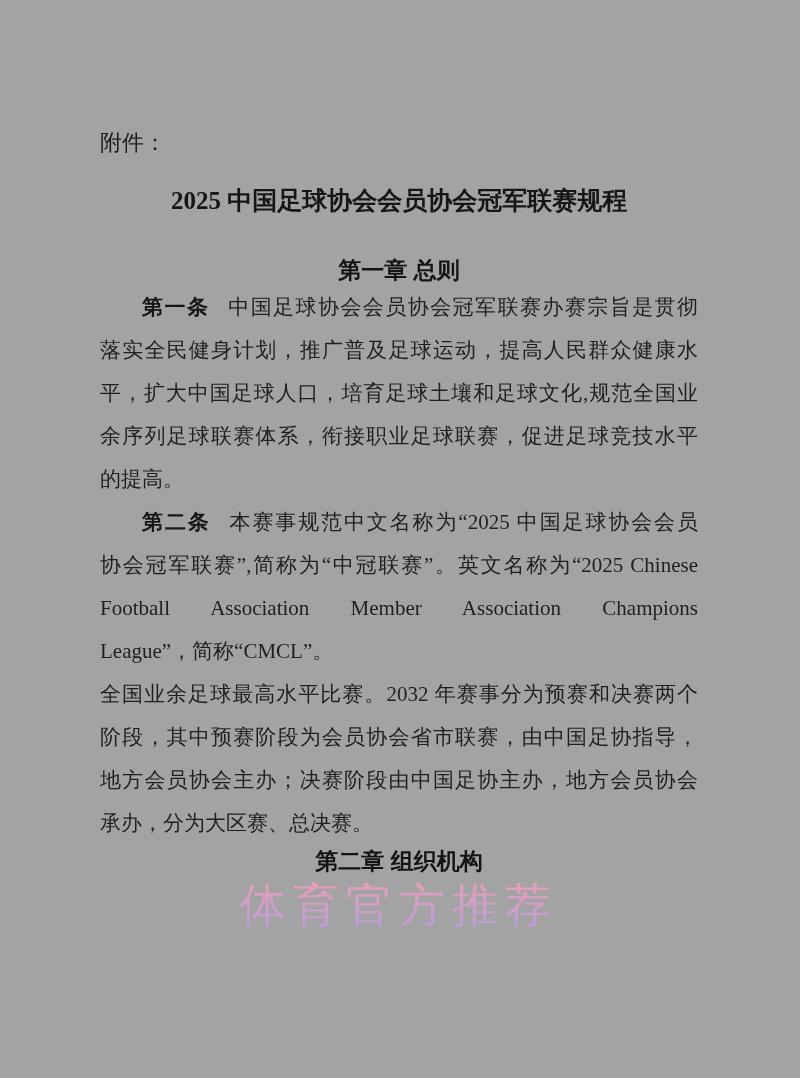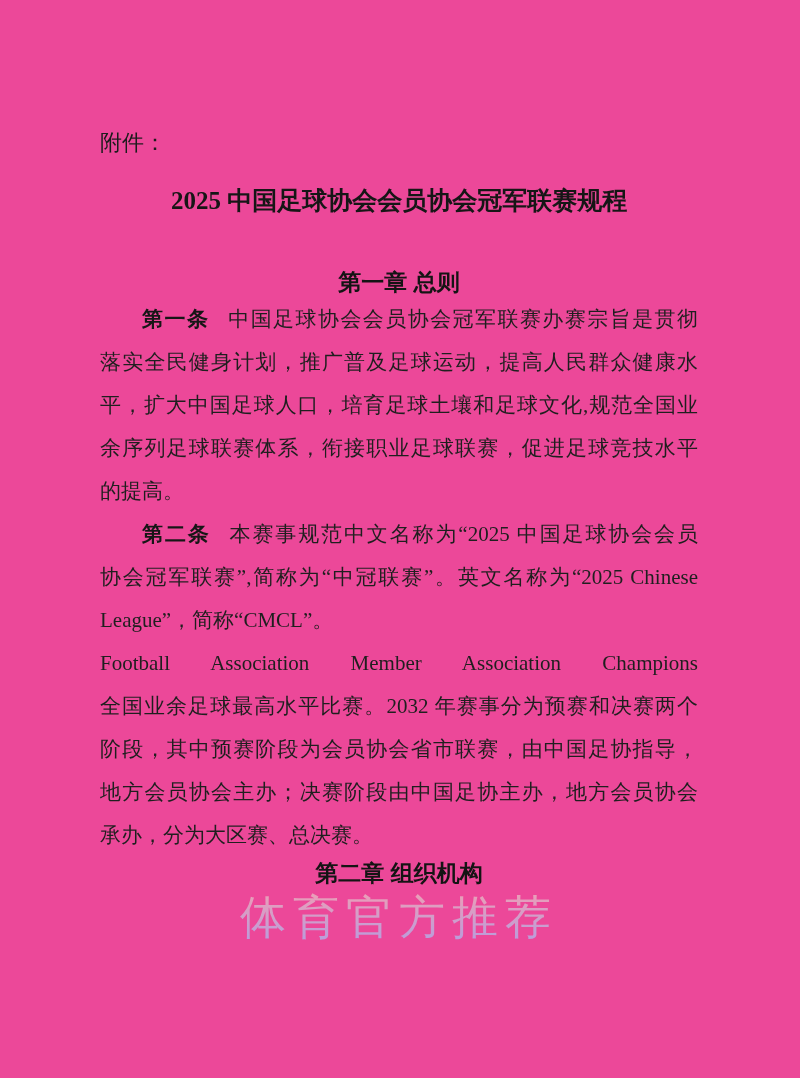--- a/index.html
+++ b/index.html
@@ -1,21 +1,21 @@
 <!DOCTYPE html>
 <html><head>
 <meta charset="utf-8">
 <style>
   html,body{margin:0;padding:0;}
   body{background:#ffffff;}
   .page{
     position:relative;
     width:800px;height:1078px;
     margin:0 auto;
-    background:#ec4899;
+    background:#a3a3a3;
     overflow:hidden;
     font-family:"Liberation Serif","DejaVu Serif",serif;
     color:#1c1c1c;
     box-sizing:border-box;
     padding-top:130px;
   }
   .content{
     margin-left:100px;
     width:598px;
   }
@@ -34,21 +34,21 @@
     color:#161616;
   }
   .chapter{
     font-size:23px;
     line-height:32px;
     font-weight:700;
     text-align:center;
     font-family:"Liberation Sans","DejaVu Sans",sans-serif;
     color:#141414;
   }
-  .chapter-1{margin-top:48px;}
+  .chapter-1{margin-top:36px;}
   .chapter-2{}
   .body-text{margin-top:0;}
   .bline{
     margin:0;
     font-size:21px;
     line-height:43px;
     text-align:justify;
     text-align-last:justify;
     color:#1f1f1f;
   }
@@ -93,22 +93,22 @@
         <p class="bline first"><span class="term">第一条</span><span>中国足球协会会员协会冠军联赛办赛宗旨是贯彻</span></p>
         <p class="bline">落实全民健身计划，推广普及足球运动，提高人民群众健康水</p>
         <p class="bline">平，扩大中国足球人口，培育足球土壤和足球文化,规范全国业</p>
         <p class="bline">余序列足球联赛体系，衔接职业足球联赛，促进足球竞技水平</p>
         <p class="bline last">的提高。</p>
       </div>
 
       <div>
         <p class="bline first"><span class="term">第二条</span><span>本赛事规范中文名称为“2025 中国足球协会会员</span></p>
         <p class="bline">协会冠军联赛”,简称为“中冠联赛”。英文名称为“2025 Chinese</p>
+        <p class="bline">Football Association Member Association Champions</p>
         <p class="bline last">League”，简称“CMCL”。</p>
-        <p class="bline">Football Association Member Association Champions</p>
       </div>
 
       <div>
         <p class="bline">全国业余足球最高水平比赛。2032 年赛事分为预赛和决赛两个</p>
         <p class="bline">阶段，其中预赛阶段为会员协会省市联赛，由中国足协指导，</p>
         <p class="bline">地方会员协会主办；决赛阶段由中国足协主办，地方会员协会</p>
         <p class="bline last">承办，分为大区赛、总决赛。</p>
       </div>
 
     </div>

